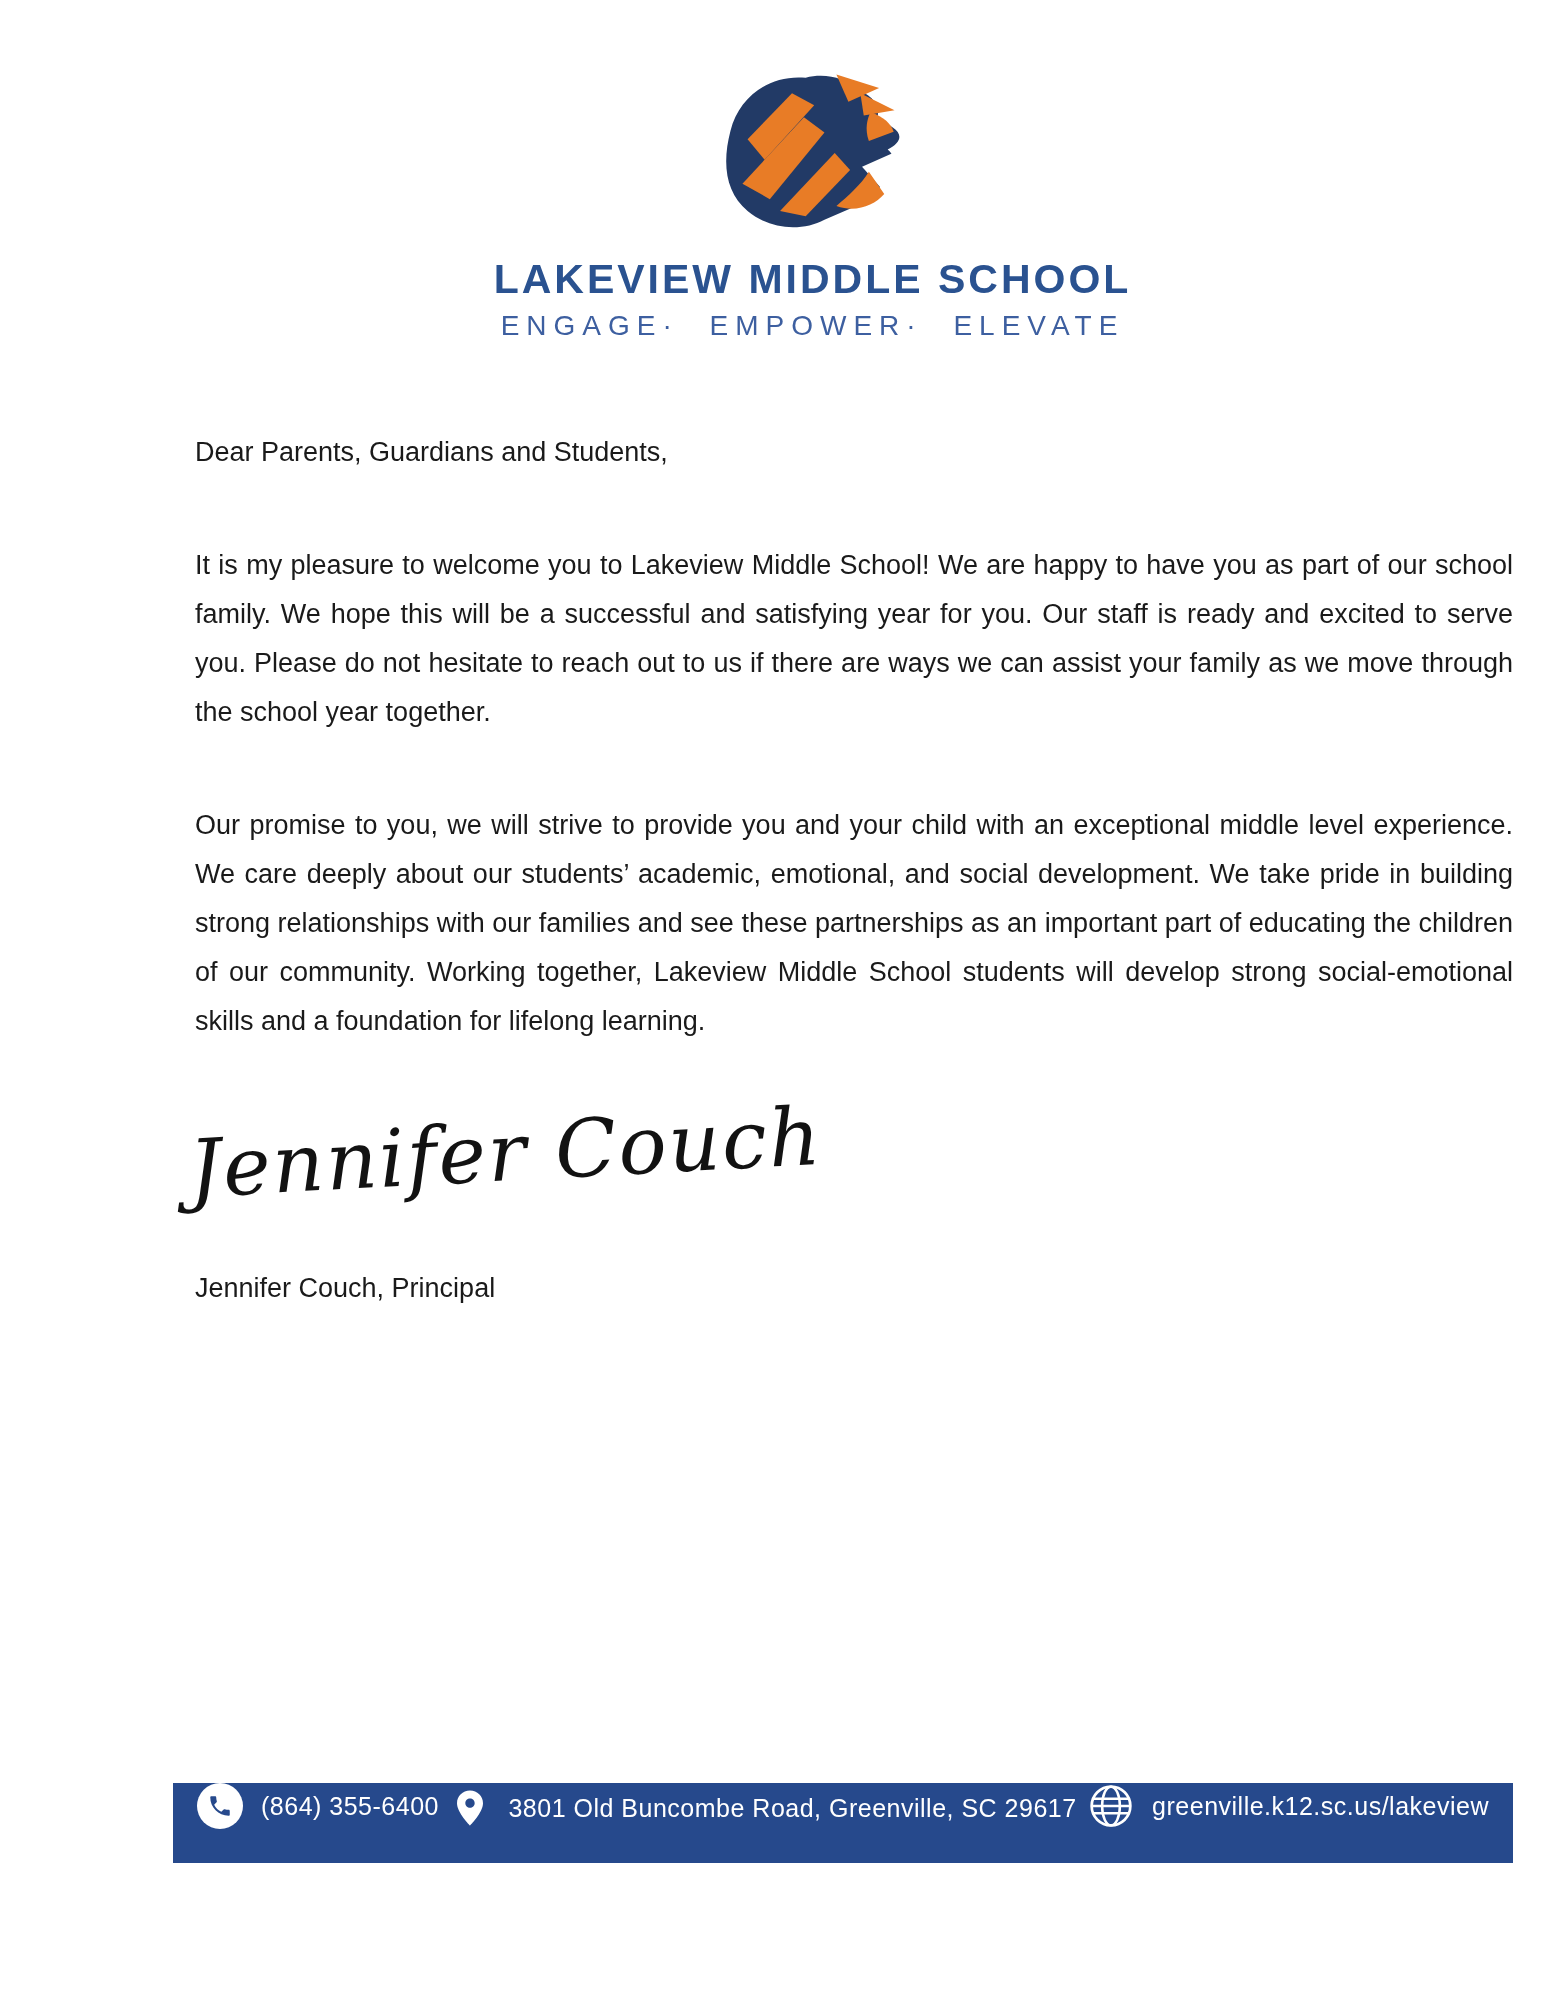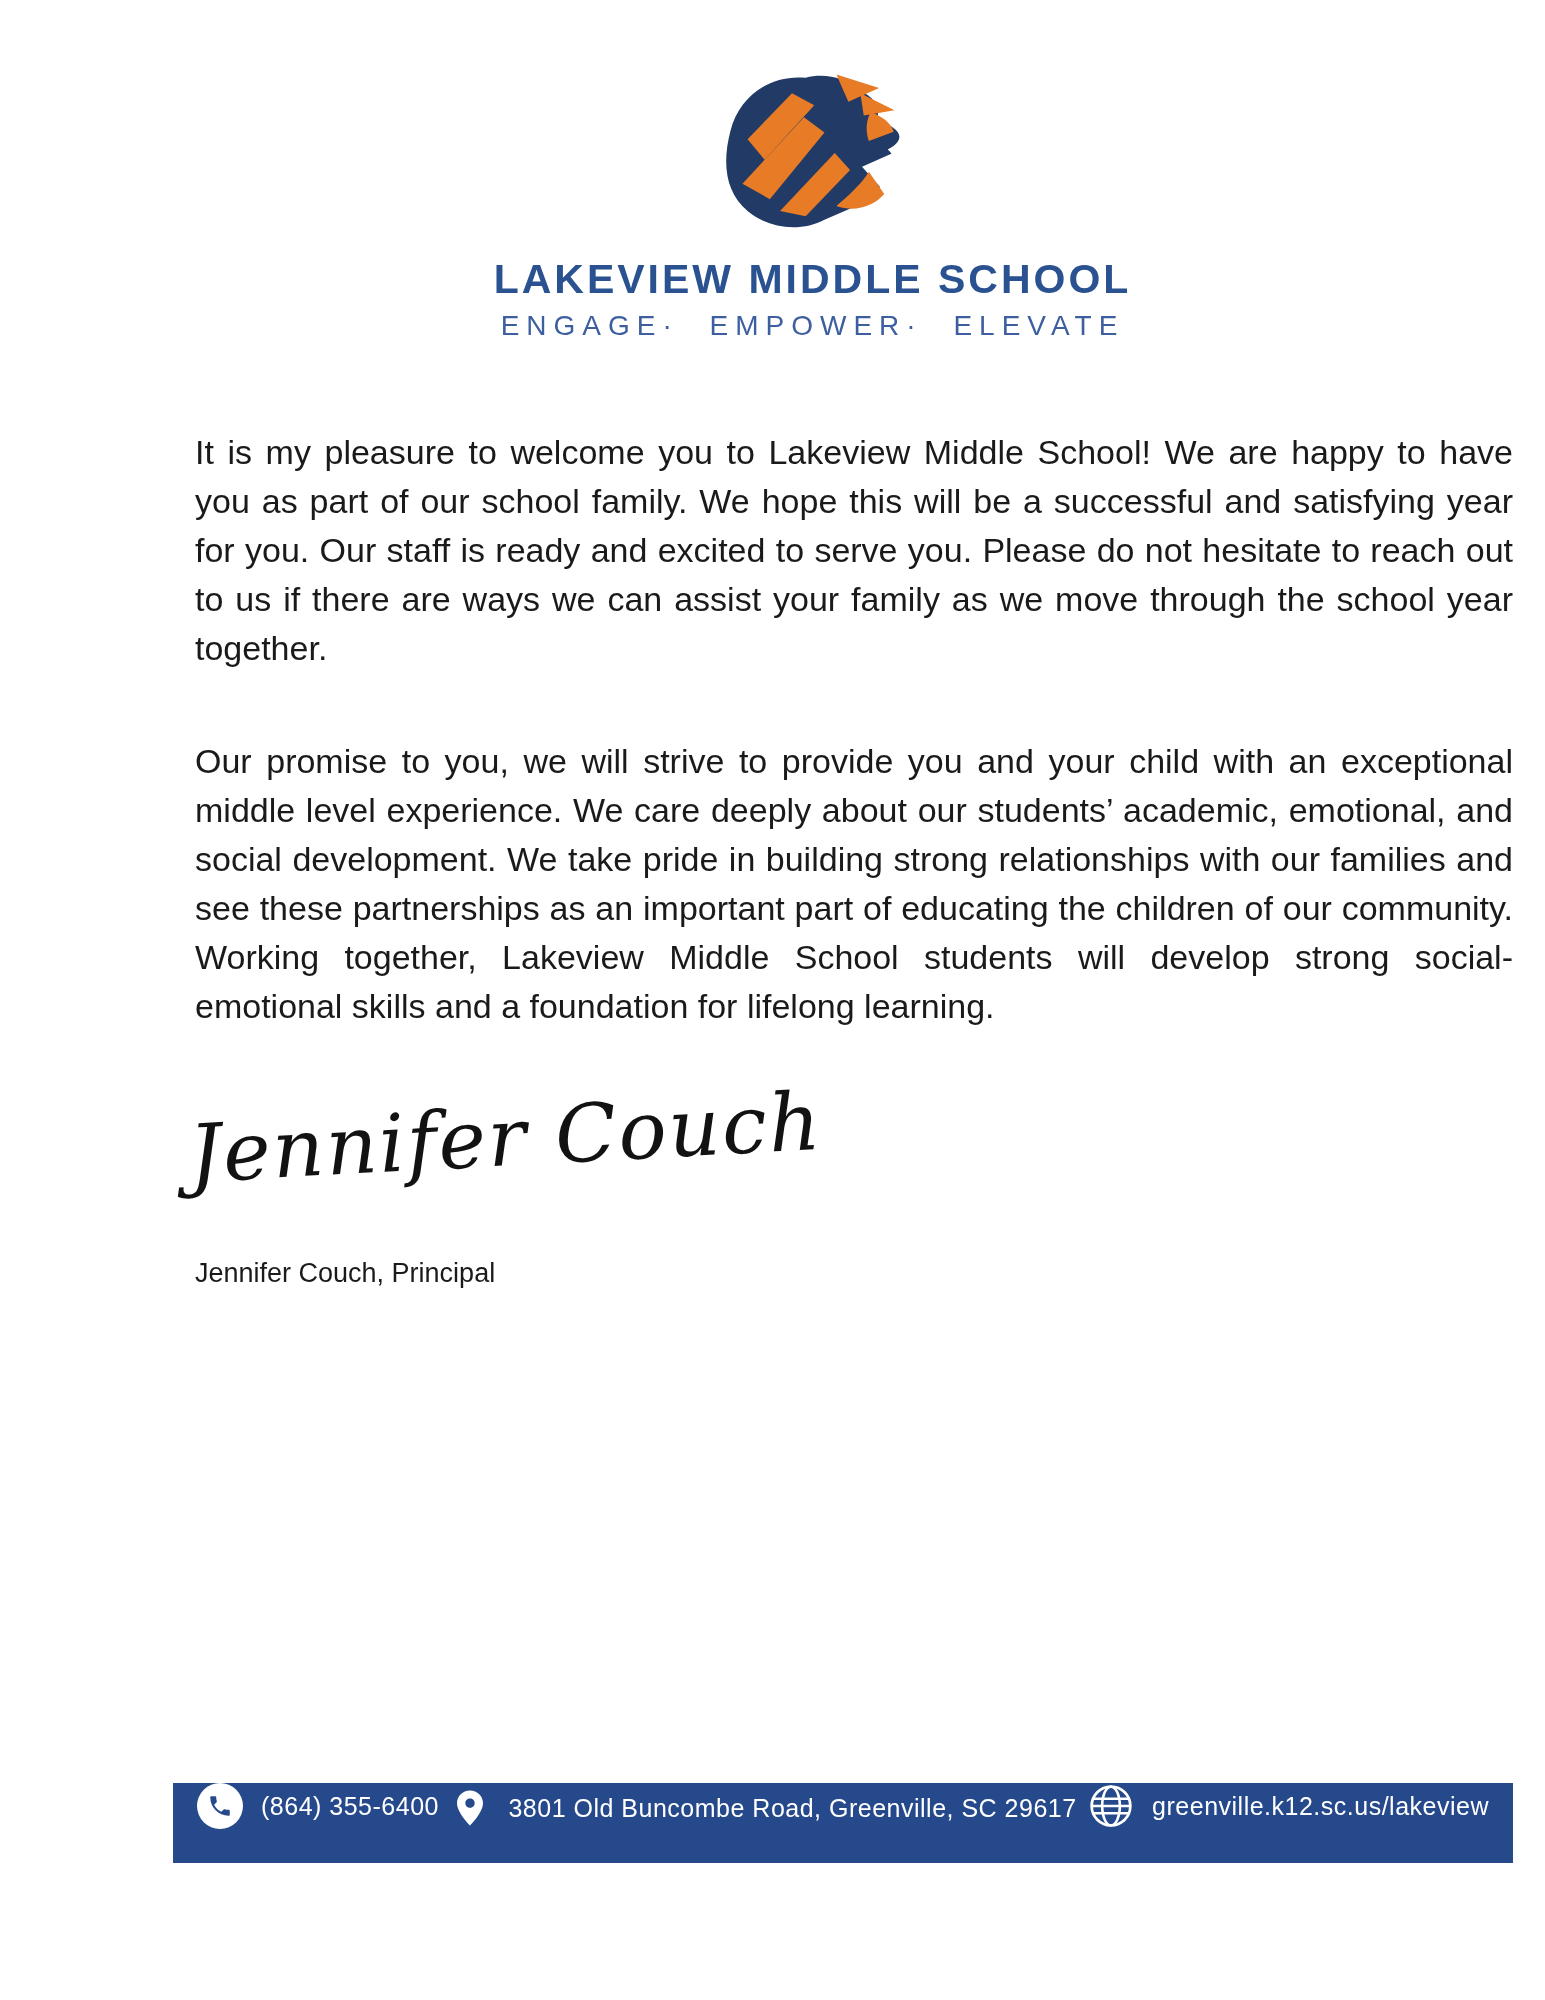--- a/index.html
+++ b/index.html
@@ -15,21 +15,21 @@
     color:#2a5290;
   }
   .tagline{
     margin-top:7px;font-size:28px;font-weight:400;letter-spacing:7px;
     word-spacing:16px;color:#3d5fa0;
   }
   
   .letter{position:absolute;left:155px;right:72px;top:428px;}
   .salutation{margin:0 0 64px 0;font-size:27px;line-height:49px;}
   .para{
-    margin:0 0 64px 0;font-size:34px;line-height:49px;
+    margin:0 0 64px 0;font-size:27px;line-height:49px;
     text-align:justify;text-justify:inter-word;
   }
   .signature{
     margin:6px 0 0 -6px;font-family:"DejaVu Serif",serif;font-style:italic;
     font-size:80px;line-height:1.5;color:#121212;transform:rotate(-3deg);
     transform-origin:left center;letter-spacing:2px;
   }
   .signoff{margin:34px 0 0 0;font-size:27px;line-height:49px;}
   
   .footer{
@@ -69,20 +69,21 @@
 
       <path fill="#ffffff" d="M232,92 L178,116 L210,152 C224,136 232,112 232,92 Z"></path>
 
       <path fill="#e87c26" d="M148,162 C170,170 192,162 204,148 L186,122 C176,138 162,150 148,162 Z"></path>
     </svg>
     <div class="school-name">LAKEVIEW MIDDLE SCHOOL</div>
     <div class="tagline">ENGAGE·  EMPOWER·  ELEVATE</div>
   </div>
 
   <div class="letter">
+    <p class="salutation">Dear Parents, Guardians and Students,</p>
     <p class="para">It is my pleasure to welcome you to Lakeview Middle School! We are happy to have you as part of our school family. We hope this will be a successful and satisfying year for you. Our staff is ready and excited to serve you. Please do not hesitate to reach out to us if there are ways we can assist your family as we move through the school year together.</p>
     <p class="para">Our promise to you, we will strive to provide you and your child with an exceptional middle level experience. We care deeply about our students’ academic, emotional, and social development. We take pride in building strong relationships with our families and see these partnerships as an important part of educating the children of our community. Working together, Lakeview Middle School students will develop strong social-emotional skills and a foundation for lifelong learning.</p>
     <div class="signature">Jennifer Couch</div>
     <p class="signoff">Jennifer Couch, Principal</p>
   </div>
 
   <div class="footer">
 
     <div class="footer-item">
       <span class="icon-circle">

